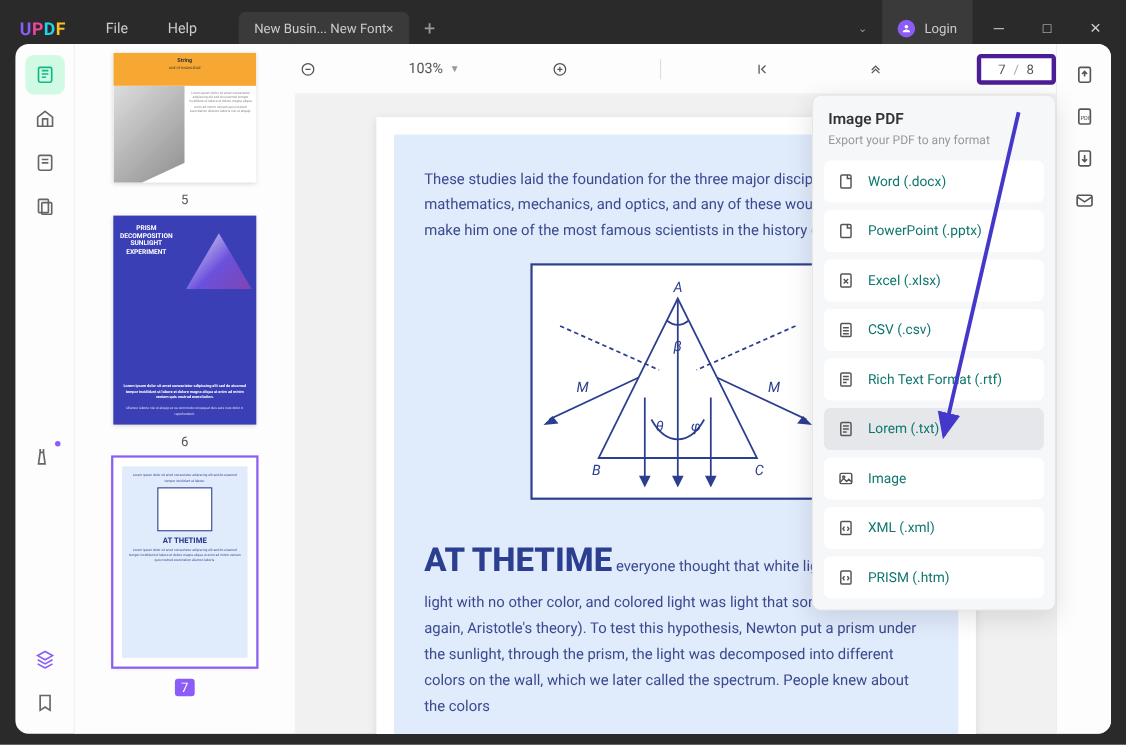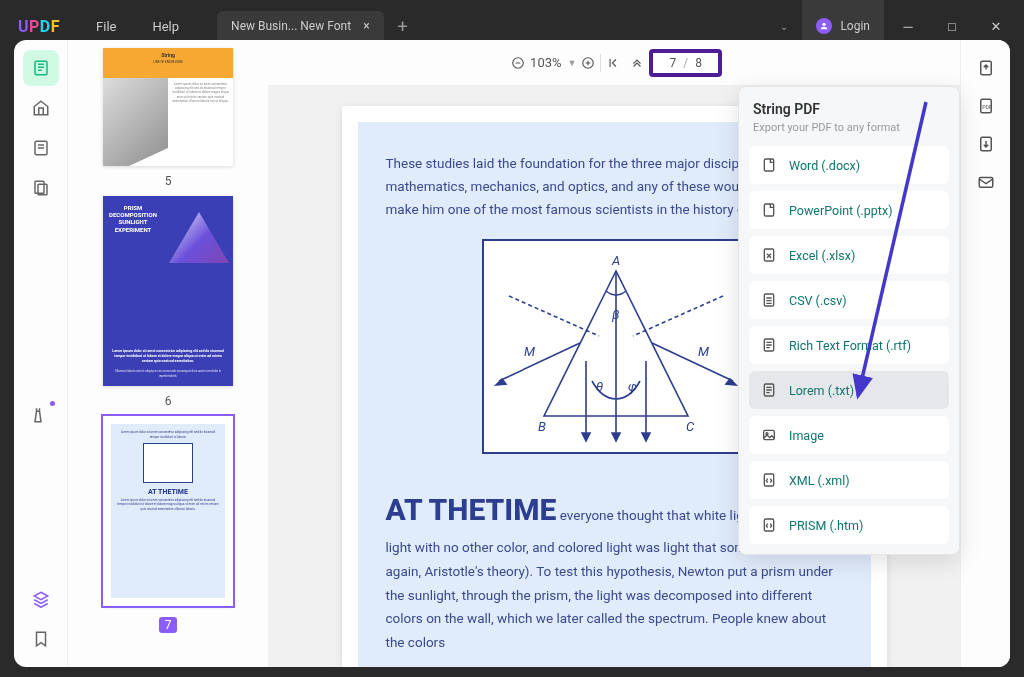--- a/index.html
+++ b/index.html
@@ -3,21 +3,21 @@
 <meta charset="utf-8">
 <style>
 * { margin: 0; padding: 0; box-sizing: border-box; font-family: -apple-system, BlinkMacSystemFont, "Segoe UI", Roboto, sans-serif; }
 body { background: #2a2a2a; width: 1024px; height: 677px; overflow: hidden; position: relative; }
 
 .titlebar { height: 52px; background: #2a2a2a; display: flex; align-items: center; color: #ccc; font-size: 13px; }
 .logo { padding: 0 18px; font-weight: 700; font-size: 16px; letter-spacing: 0.5px; }
 .logo .u { color: #8b5cf6; } .logo .p { color: #ec4899; } .logo .d { color: #22d3ee; } .logo .f { color: #fbbf24; }
 .menu-item { padding: 0 18px; cursor: pointer; }
 .tab-bar { display: flex; align-items: center; margin-left: 20px; flex: 1; }
-.tab { background: #3a3a3a; padding: 8px 14px; border-radius: 6px 6px 0 0; display: flex; align-items: flex-start; gap: 12px; font-size: 12px; }
+.tab { background: #3a3a3a; padding: 8px 14px; border-radius: 6px 6px 0 0; display: flex; align-items: flex-start; font-size: 12px; }
 .tab-add { padding: 0 14px; font-size: 18px; color: #999; cursor: pointer; }
 .win-right { display: flex; align-items: center; gap: 4px; padding-right: 8px; }
 .caret { padding: 0 10px; color: #999; font-size: 10px; cursor: pointer; }
 .login-btn { background: #3a3a3a; border-radius: 4px; padding: 22px 14px; display: flex; align-items: center; gap: 8px; font-size: 12px; cursor: pointer; }
 .login-avatar { width: 16px; height: 16px; border-radius: 50%; background: #8b5cf6; display: flex; align-items: center; justify-content: center; font-size: 9px; }
 .win-ctrl { width: 40px; height: 30px; display: flex; align-items: center; justify-content: center; color: #ccc; cursor: pointer; font-size: 13px; }
 
 .app-body { position: absolute; top: 40px; left: 14px; right: 14px; bottom: 10px; background: #fdfdfd; border-radius: 12px; display: flex; overflow: hidden; }
 
 .left-rail { width: 54px; border-right: 1px solid #eee; display: flex; flex-direction: column; align-items: center; padding: 10px 0; gap: 4px; }
@@ -28,21 +28,21 @@
 .dot { position: absolute; top: 4px; right: 4px; width: 5px; height: 5px; border-radius: 50%; background: #8b5cf6; }
 
 .thumbs { width: 200px; background: #fdfdfd; overflow-y: auto; padding: 8px 28px 8px 28px; }
 .thumb { margin-bottom: 8px; text-align: center; }
 .thumb-img { width: 130px; height: 170px; background: #fff; box-shadow: 0 1px 4px rgba(0,0,0,0.15); margin: 0 auto 8px; position: relative; overflow: hidden; }
 .thumb-img.selected { outline: 2px solid #8b5cf6; }
 .thumb-num { font-size: 12px; color: #555; }
 .thumb-num.sel { background: #8b5cf6; color: #fff; padding: 1px 6px; border-radius: 3px; display: inline-block; }
 
 .main { flex: 1; background: #f1f1f1; display: flex; flex-direction: column; position: relative; }
-.toolbar { height: 46px; display: flex; align-items: center; justify-content: center; background: #fdfdfd; border-bottom: 1px solid #eee; font-size: 13px; color: #555; }
+.toolbar { height: 46px; display: flex; align-items: center; justify-content: space-between; background: #fdfdfd; border-bottom: 1px solid #eee; font-size: 13px; color: #555; }
 .tb-btn { cursor: pointer; display: flex; align-items: center; justify-content: center; width: 24px; height: 24px; }
 .tb-btn svg { width: 14px; height: 14px; }
 .tb-sep { width: 1px; height: 18px; background: #ddd; }
 .zoom-sel { display: flex; align-items: center; gap: 6px; }
 .page-ind { background: #fff; border: 4px solid #4c1d95; border-radius: 4px; padding: 3px 16px; font-size: 12px; }
 
 .doc-area { flex: 1; overflow: auto; padding: 20px 0 0 0; display: flex; justify-content: center; }
 .page { width: 545px; background: #fff; box-shadow: 0 2px 8px rgba(0,0,0,0.1); padding: 0; }
 .page-inner { background: #e0ebfc; margin: 16px; padding: 30px 28px 20px; }
 .para { color: #3b4a8f; font-size: 13.5px; line-height: 1.7; margin-bottom: 18px; }
@@ -296,21 +296,21 @@
       </div>
     <div class="rail-ico">
         <svg viewBox="0 0 24 24" fill="none" stroke="#555" stroke-width="2">
           <rect x="3" y="6" width="18" height="13" rx="2"></rect>
           <path d="M3 8l9 6 9-6"></path>
         </svg>
       </div>
   </div>
 
   <div class="export-panel">
-    <div class="export-title">String PDF</div>
+    <div class="export-title">Image PDF</div>
     <div class="export-sub">Export your PDF to any format</div>
     <div class="export-opts">
       <div class="export-opt">
           <svg viewBox="0 0 24 24" fill="none" stroke="#555" stroke-width="2">
             <rect x="5" y="3" width="14" height="18" rx="2"></rect>
             <path d="M14 3v5h5"></path>
           </svg>
           <span>Word (.docx)</span>
         </div>
       <div class="export-opt">

